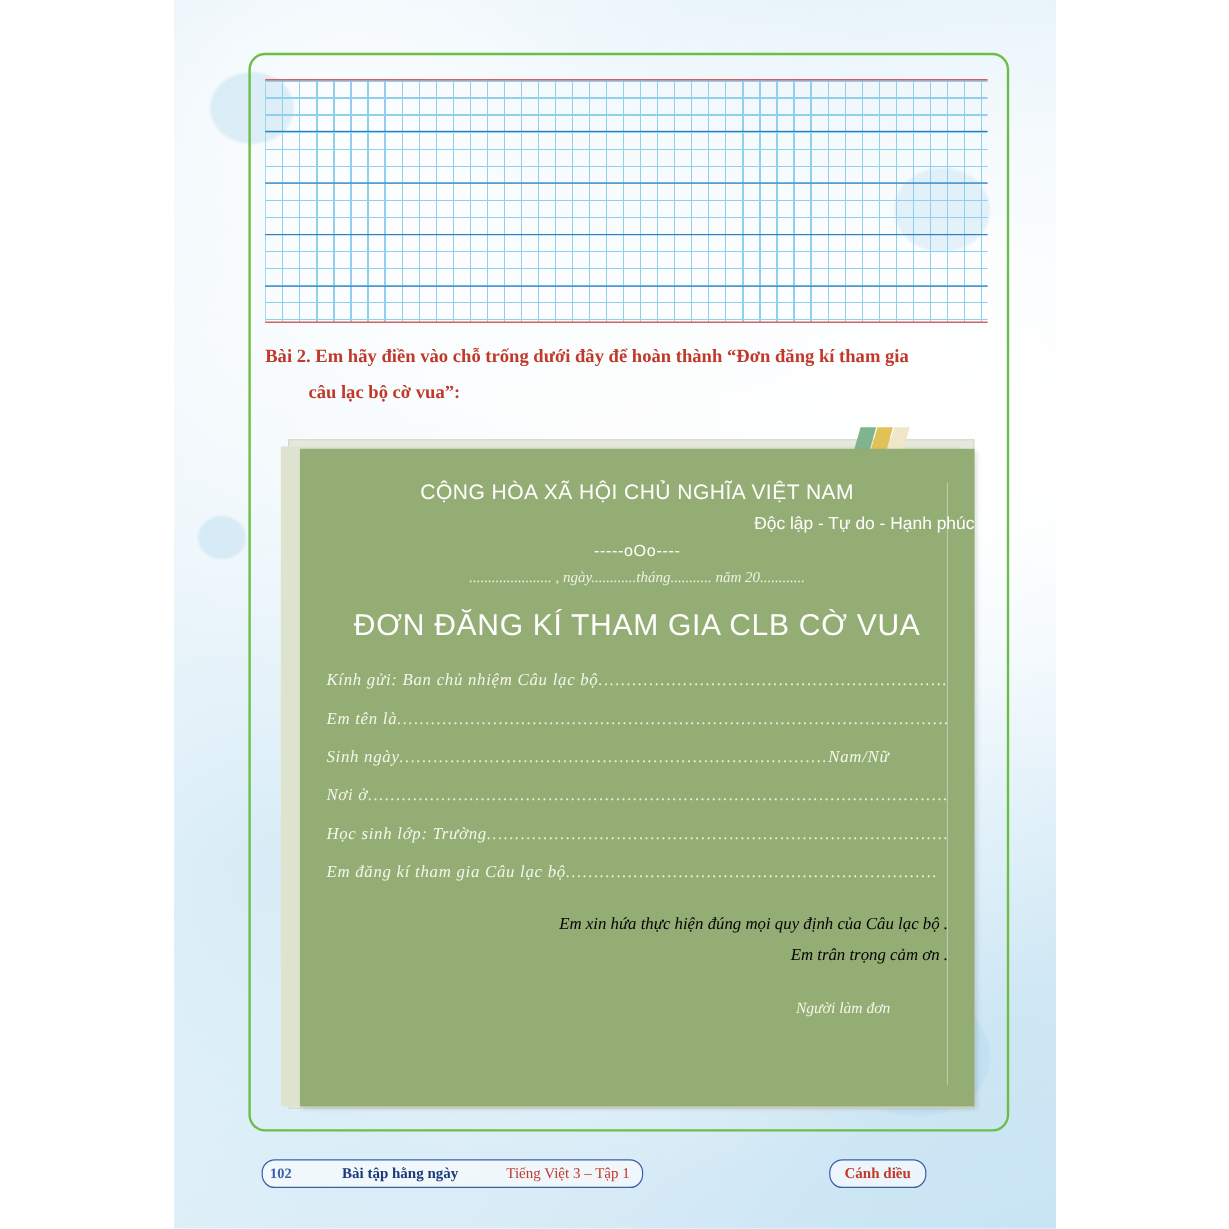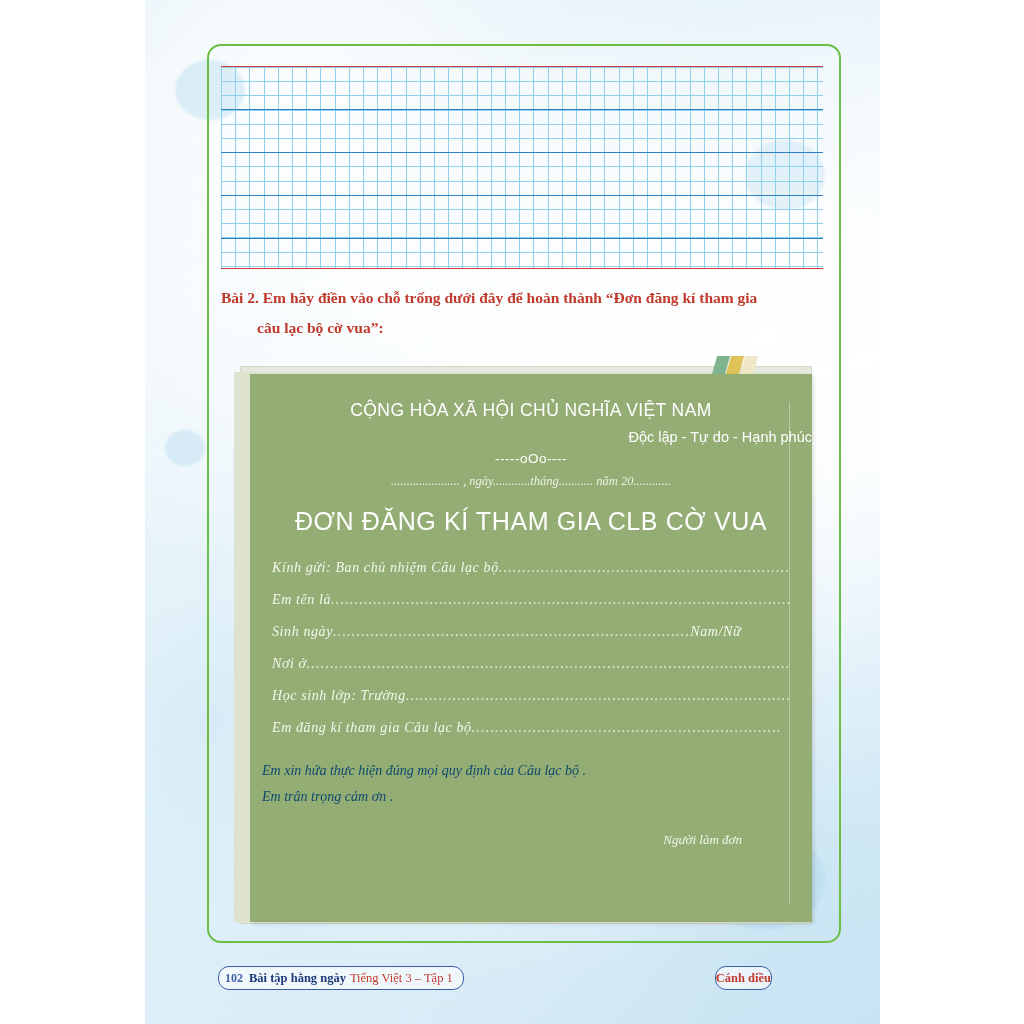--- a/index.html
+++ b/index.html
@@ -201,23 +201,24 @@
     letter-spacing: 1.2px;
     opacity: 0.9;
   }
   .field .rightlbl {
     letter-spacing: 0.6px;
   }
   .pledge {
     font-family: "Liberation Serif", serif;
     font-style: italic;
     font-size: 14px;
-    color: #0c4a6e;
+    color: #000000;
     line-height: 26px;
     padding: 14px 22px 0 12px;
+    text-align: right;
   }
   .signer {
     font-family: "Liberation Serif", serif;
     font-style: italic;
     font-size: 13px;
     color: #f4f7ec;
     text-align: right;
     padding: 22px 70px 0 0;
   }
   .card-margin-line {
@@ -237,20 +238,21 @@
     height: 22px;
     border: 1px solid #3b5ea8;
     border-radius: 11px;
     display: flex;
     align-items: center;
     padding: 0 10px 0 4px;
     background: rgba(255,255,255,0.6);
     font-family: "Liberation Serif", serif;
     font-size: 12.5px;
     white-space: nowrap;
+    gap: 36px;
   }
   .page-num {
     display: inline-flex;
     align-items: center;
     justify-content: center;
     width: 22px;
     height: 18px;
     color: #3b5ea8;
     font-weight: bold;
     font-size: 12px;
@@ -268,21 +270,21 @@
   }
   .footer-right {
     position: absolute;
     right: 186px;
     top: 966px;
     height: 22px;
     border: 1px solid #3b5ea8;
     border-radius: 11px;
     display: flex;
     align-items: center;
-    padding: 0 0;
+    padding: 0 12px;
     background: rgba(255,255,255,0.6);
     color: #c0392b;
     font-family: "Liberation Serif", serif;
     font-weight: bold;
     font-size: 12.5px;
     white-space: nowrap;
   }
 </style>
 </head>
 <body>

